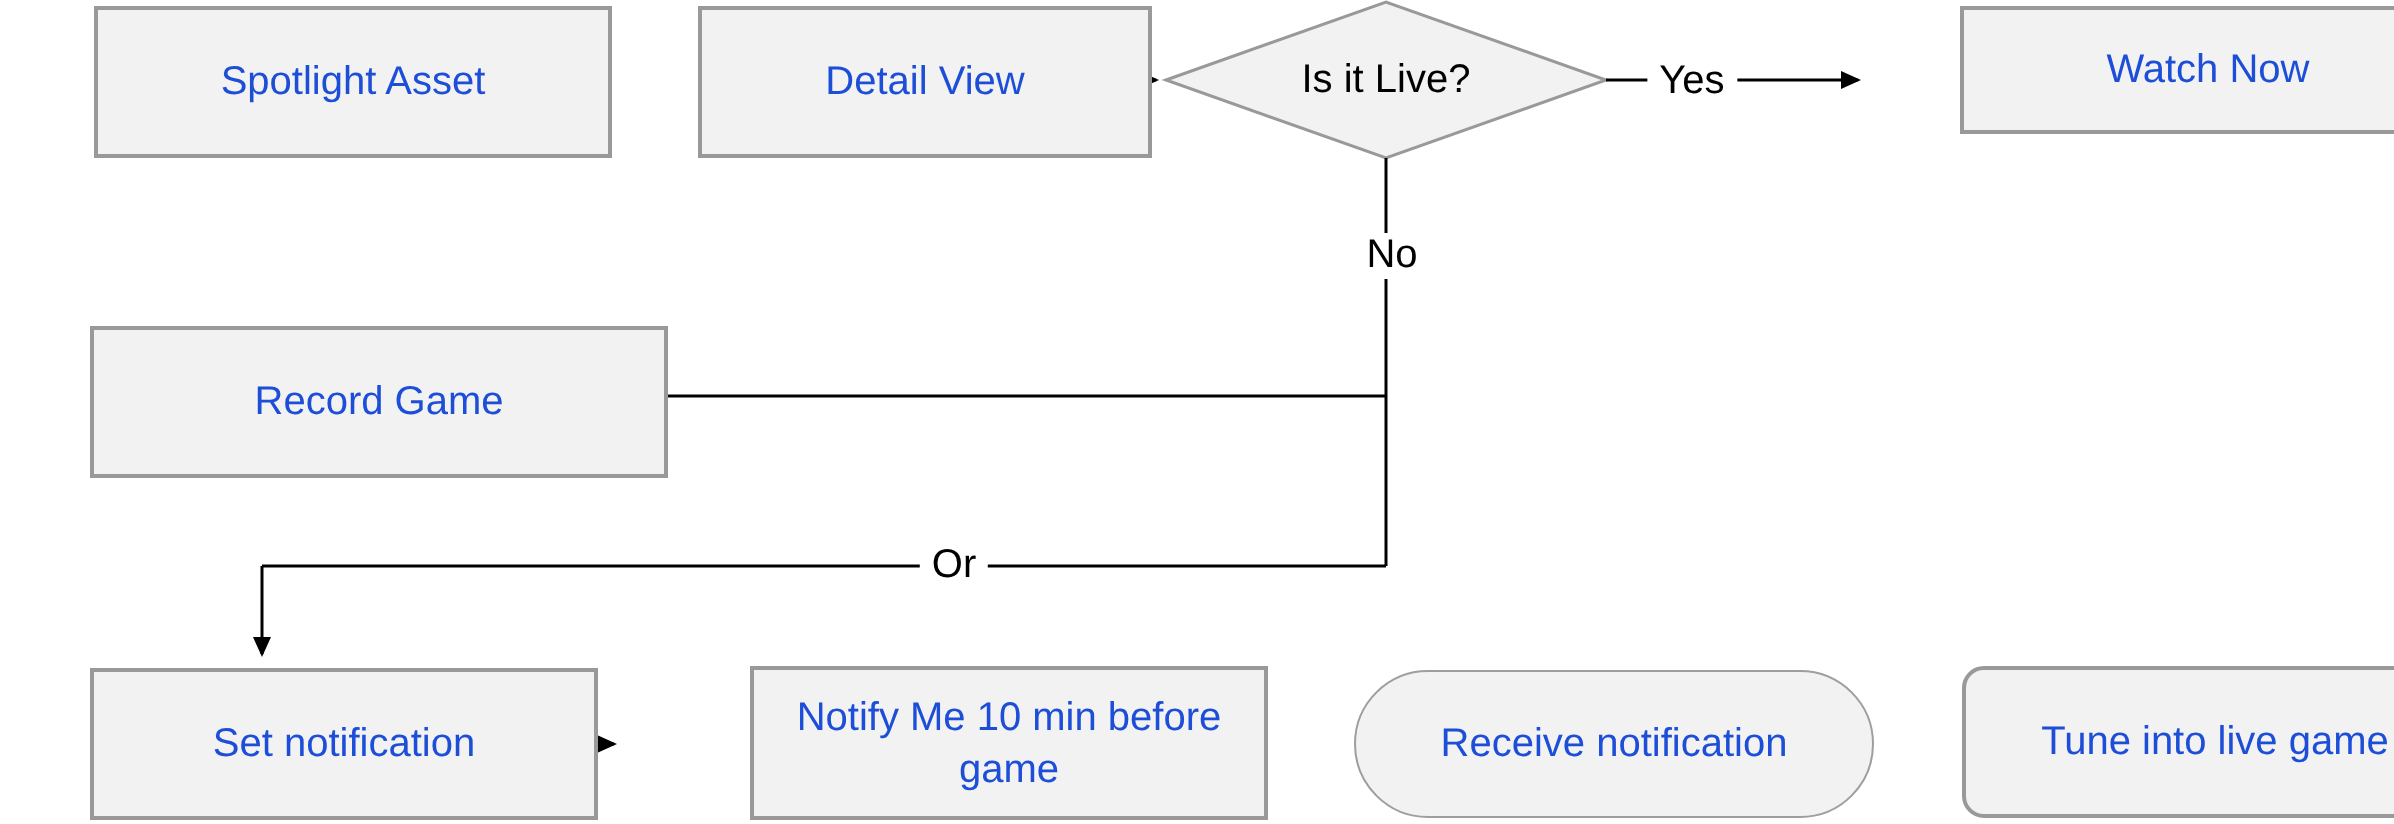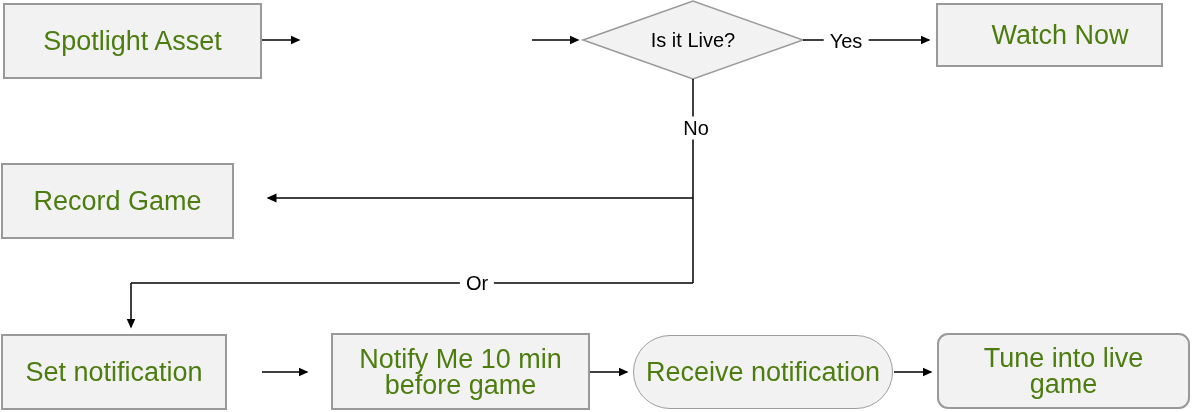--- a/index.html
+++ b/index.html
@@ -25,24 +25,25 @@
   }
   .node {
     position: absolute;
     box-sizing: border-box;
     background: #f2f2f2;
     border: 2px solid #999999;
     display: flex;
     align-items: center;
     justify-content: center;
     text-align: center;
-    font-size: 27px;
+    font-size: 20px;
     line-height: 26px;
-    color: #4d7c0f;
+    color: #1d4ed8;
     padding: 0 10px;
+    margin-left: 44px;
   }
   .terminator {
     border-radius: 40px;
     border-width: 1.5px;
     border-color: #9e9e9e;
   }
   .decision-label {
     position: absolute;
     display: flex;
     align-items: center;
@@ -94,28 +95,29 @@
 
     <line x1="262" y1="372" x2="307" y2="372" stroke="#000000" stroke-width="1.5" marker-end="url(#arrow)"></line>
 
     <line x1="572" y1="372" x2="627" y2="372" stroke="#000000" stroke-width="1.5" marker-end="url(#arrow)"></line>
 
     <line x1="894" y1="372" x2="931" y2="372" stroke="#000000" stroke-width="1.5" marker-end="url(#arrow)"></line>
   </svg>
 
   <div class="node" style="left:3px; top:3px; width:259px; height:76px;">Spotlight Asset</div>
 
+  <div class="node" style="left:305px; top:3px; width:227px; height:76px;">Detail View</div>
 
   <div class="decision-label" style="left:583px; top:1px; width:220px; height:78px;">Is it Live?</div>
 
   <div class="node" style="left:936px; top:3px; width:227px; height:64px;padding-left:31px;">Watch Now</div>
 
-  <div class="node" style="left:1px; top:163px; width:233px; height:76px;text-align:center;">Record Game</div>
+  <div class="node" style="left:1px; top:163px; width:289px; height:76px;text-align:center;">Record Game</div>
 
-  <div class="node" style="left:1px; top:334px; width:226px; height:76px;">Set notification</div>
+  <div class="node" style="left:1px; top:334px; width:254px; height:76px;">Set notification</div>
 
   <div class="node" style="left:331px; top:333px; width:259px; height:77px;">Notify Me 10 min before game</div>
 
   <div class="node terminator" style="left:633px; top:335px; width:260px; height:74px;">Receive notification</div>
 
   <div class="node" style="left:937px; top:333px; width:253px; height:76px;border-radius:11px;">Tune into live game</div>
 
   <div class="edge-label" style="left:846px; top:41px;">Yes</div>
 
   <div class="edge-label" style="left:696px; top:128px;">No</div>

